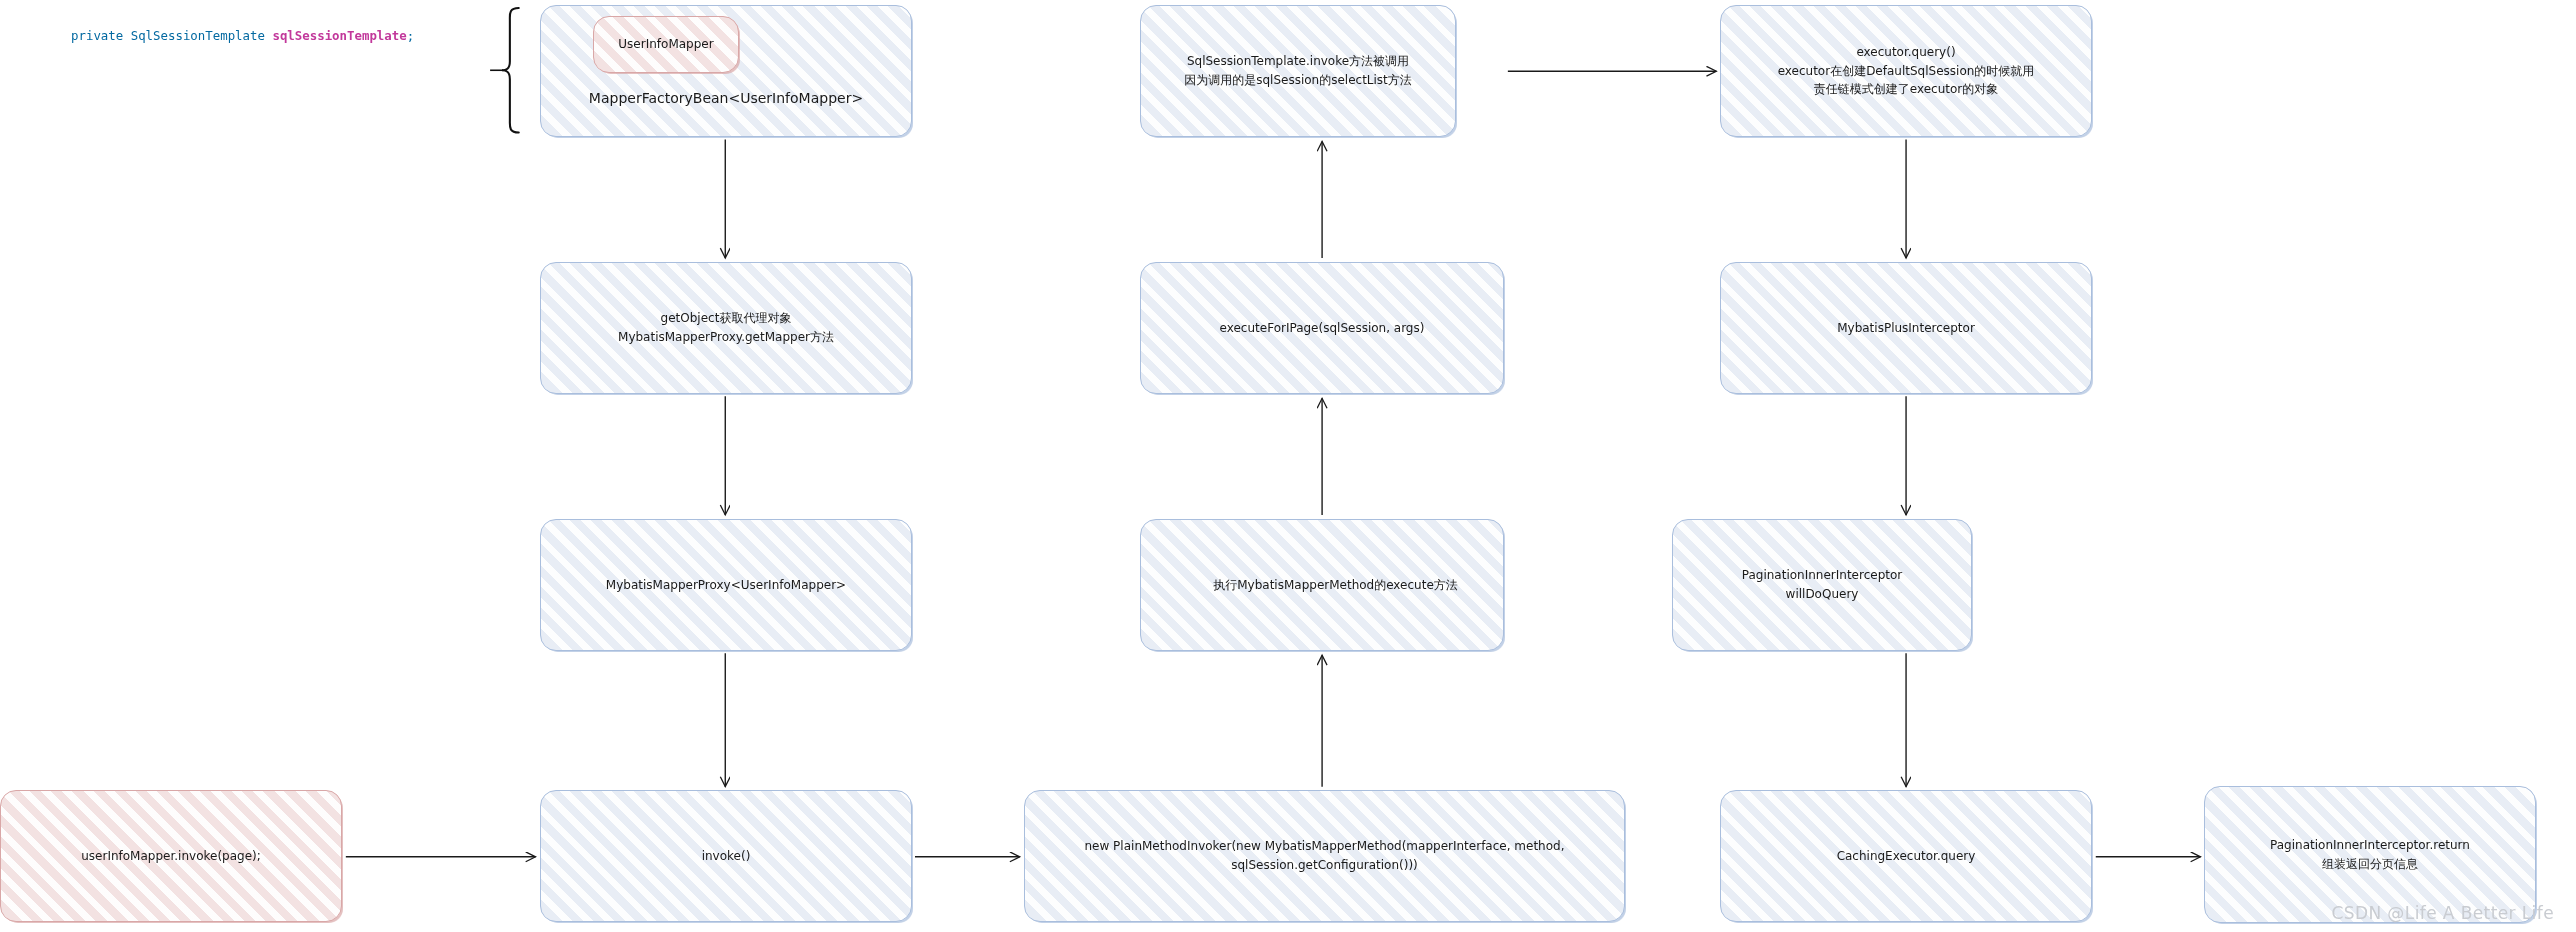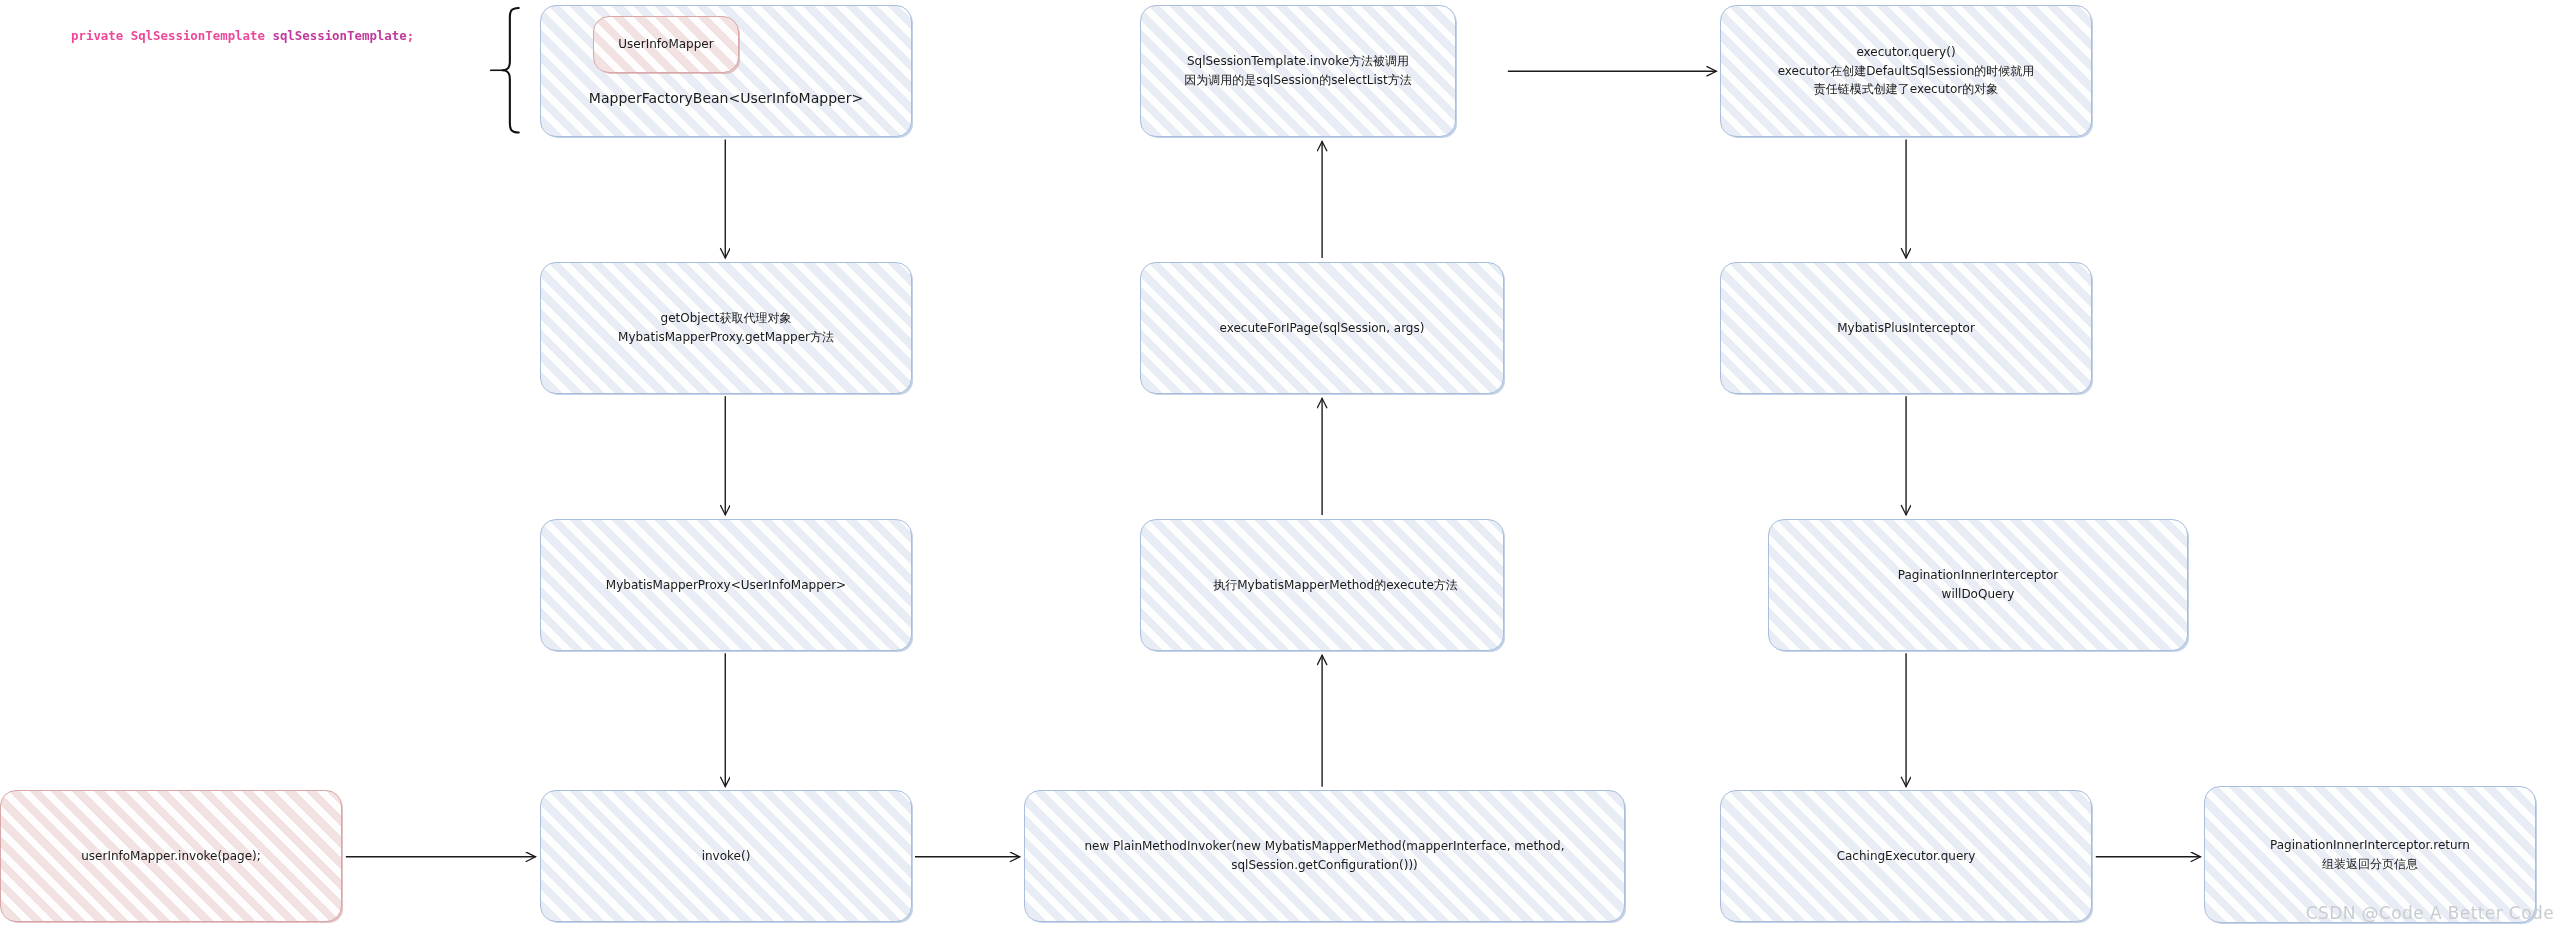--- a/index.html
+++ b/index.html
@@ -35,21 +35,21 @@
                3px 3px 0 -2px rgba(217,167,167,.35);
   }
 
   .f13{font-size:12px;}
   .f14{font-size:14px;}
 
   
   #code-annotation{position:absolute;left:71px;top:28px;
        font-family:"DejaVu Sans Mono","Liberation Mono",monospace;
        font-size:12.4px;white-space:nowrap;}
-  #code-annotation .kw{color:#ec4899;font-weight:bold;}
+  #code-annotation .kw{color:#0369a1;}
   #code-annotation .var{color:#c2389b;font-weight:bold;}
 
   
   #watermark{position:absolute;right:22px;bottom:10px;
        font-family:"DejaVu Sans","Liberation Sans",sans-serif;
        font-size:17px;color:#c9ccd1;letter-spacing:0.4px;
        user-select:none;white-space:nowrap;}
 </style>
 </head>
 <body>
@@ -148,21 +148,21 @@
 </div>
 
 <div class="node n-blue f13" id="nd-mybatis-mapper-proxy" style="left: 540px; top: 519px; width: 372px; height: 132px;">
   <span class="lbl">MybatisMapperProxy&lt;UserInfoMapper&gt;</span>
 </div>
 
 <div class="node n-blue f13" id="nd-execute-mapper-method" style="left: 1140px; top: 519px; width: 364px; height: 132px; padding-left: 27px;">
   <span class="lbl">执行MybatisMapperMethod的execute方法</span>
 </div>
 
-<div class="node n-blue f13" id="nd-pagination-will-do-query" style="left: 1768px; top: 519px; width: 420px; height: 132px;">
+<div class="node n-blue f13" id="nd-pagination-will-do-query" style="left: 1672px; top: 519px; width: 300px; height: 132px;">
   <span class="lbl">PaginationInnerInterceptor
 willDoQuery</span>
 </div>
 
 <div class="node n-pink f13" id="nd-user-info-mapper-get-all" style="left: 0px; top: 790px; width: 342px; height: 132px;">
   <span class="lbl">userInfoMapper.invoke(page);</span>
 </div>
 
 <div class="node n-blue f13" id="nd-invoke" style="left: 540px; top: 790px; width: 372px; height: 132px;">
   <span class="lbl">invoke()</span>
@@ -175,14 +175,14 @@
 
 <div class="node n-blue f13" id="nd-caching-executor-query" style="left: 1720px; top: 790px; width: 372px; height: 132px;">
   <span class="lbl">CachingExecutor.query</span>
 </div>
 
 <div class="node n-blue f13" id="nd-pagination-return" style="left: 2204px; top: 786px; width: 332px; height: 137px;">
   <span class="lbl">PaginationInnerInterceptor.return
 组装返回分页信息</span>
 </div>
 
-<div id="watermark">CSDN @Code A Better Code</div>
+<div id="watermark">CSDN @Life A Better Life</div>
 
 
 </body></html>

